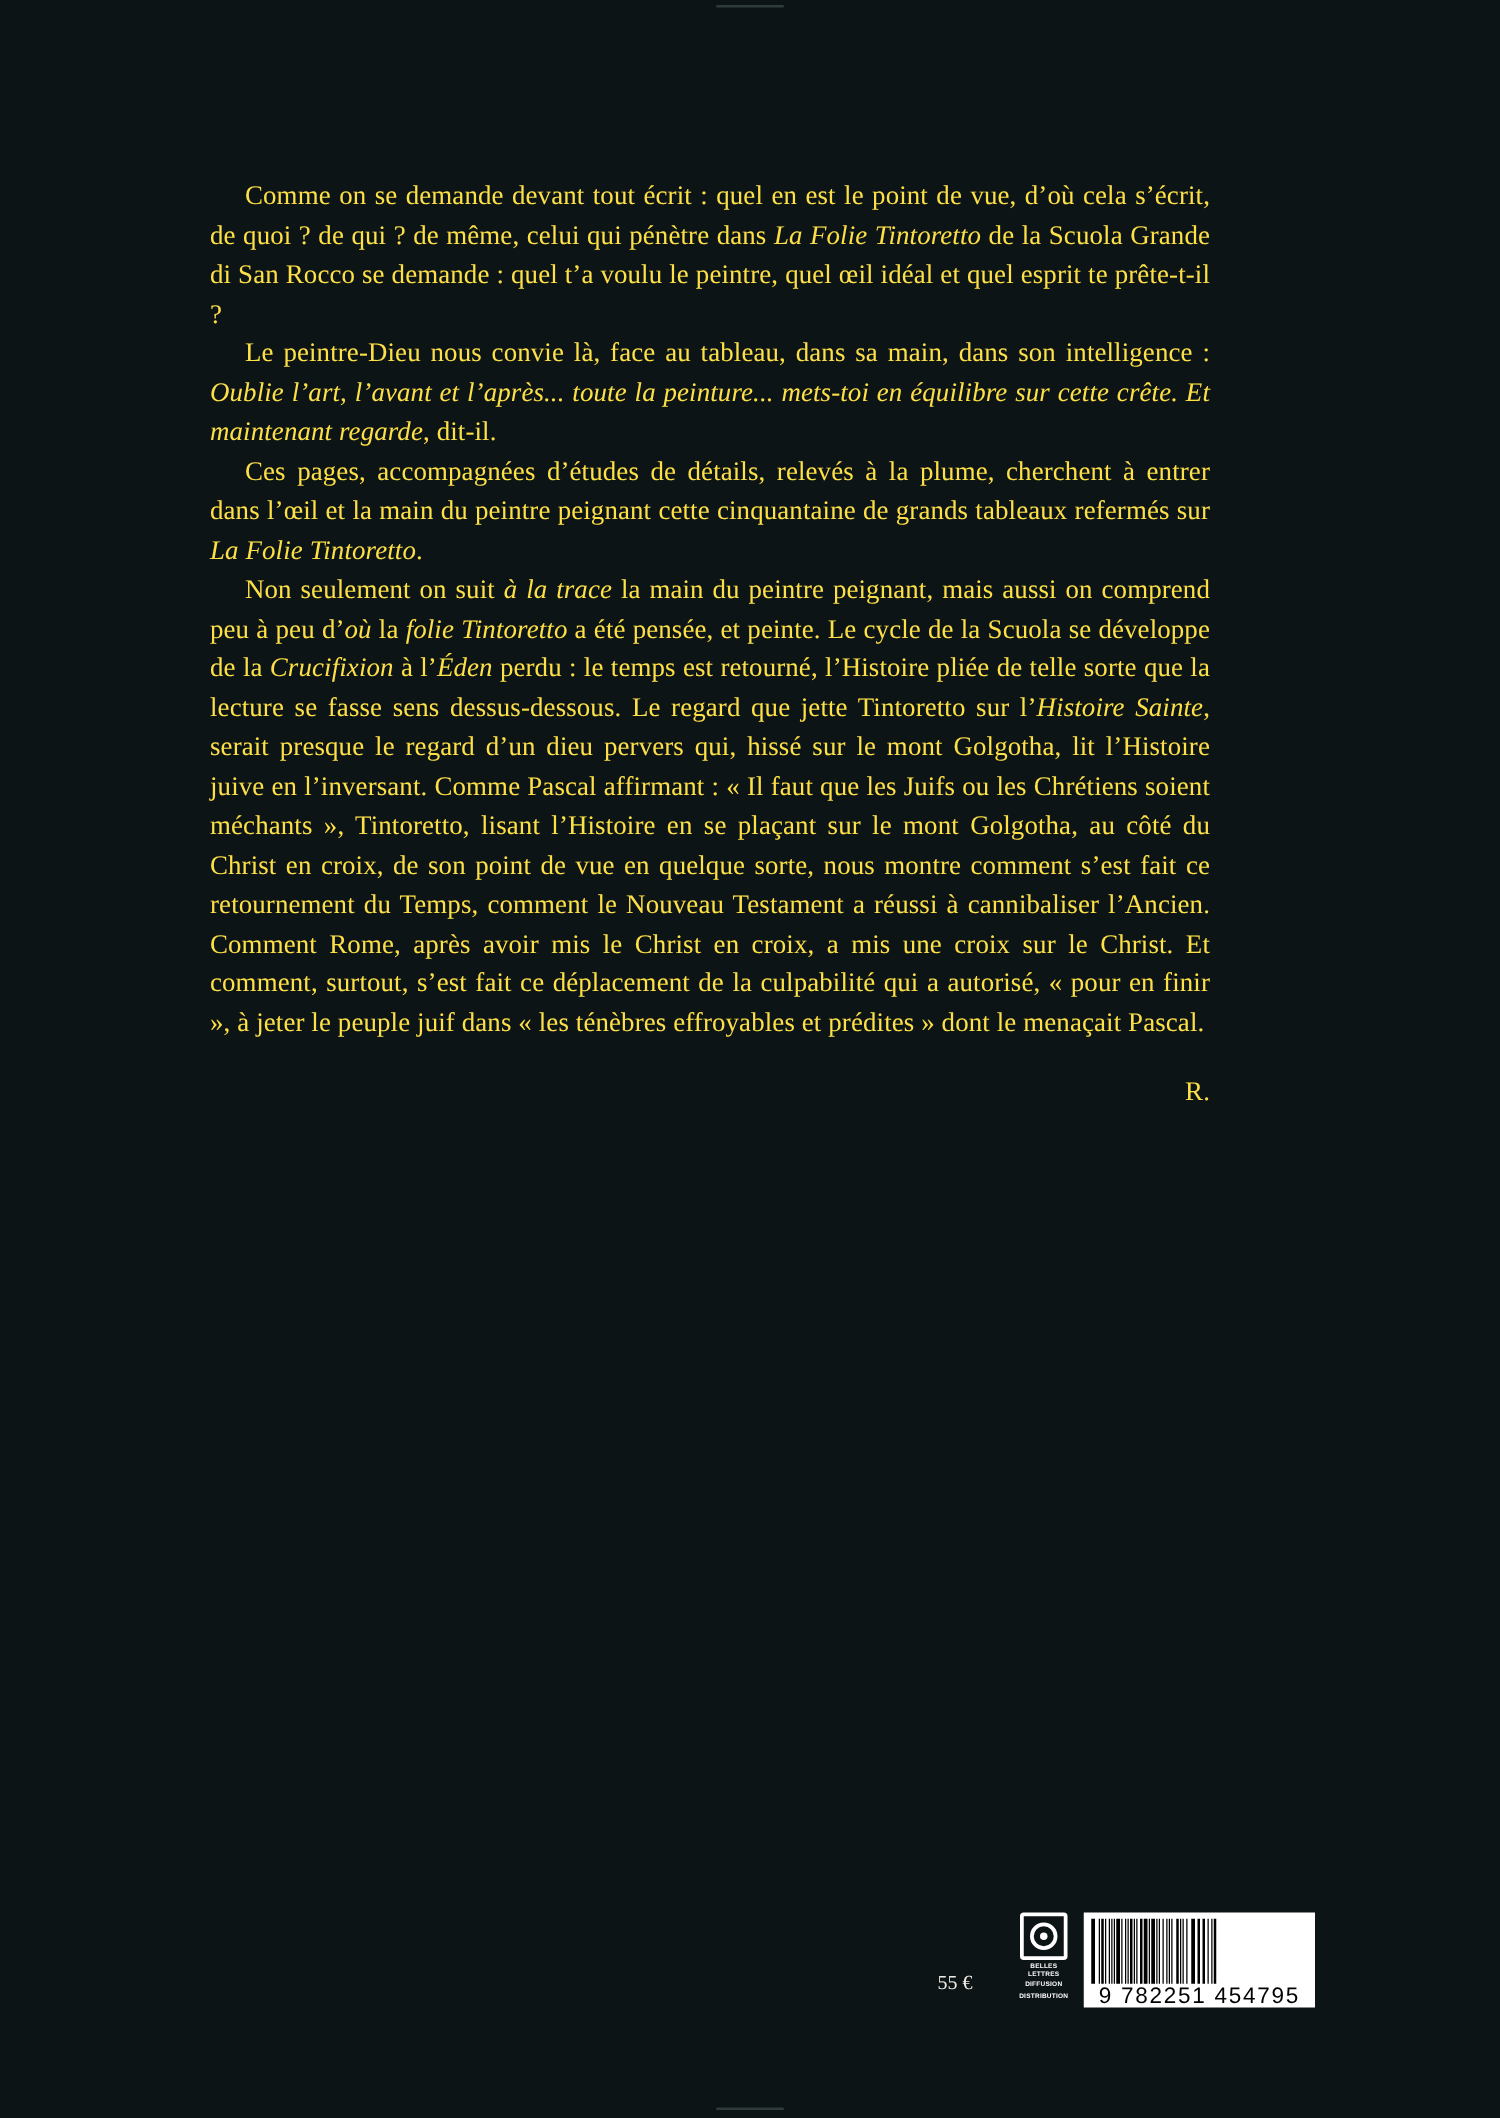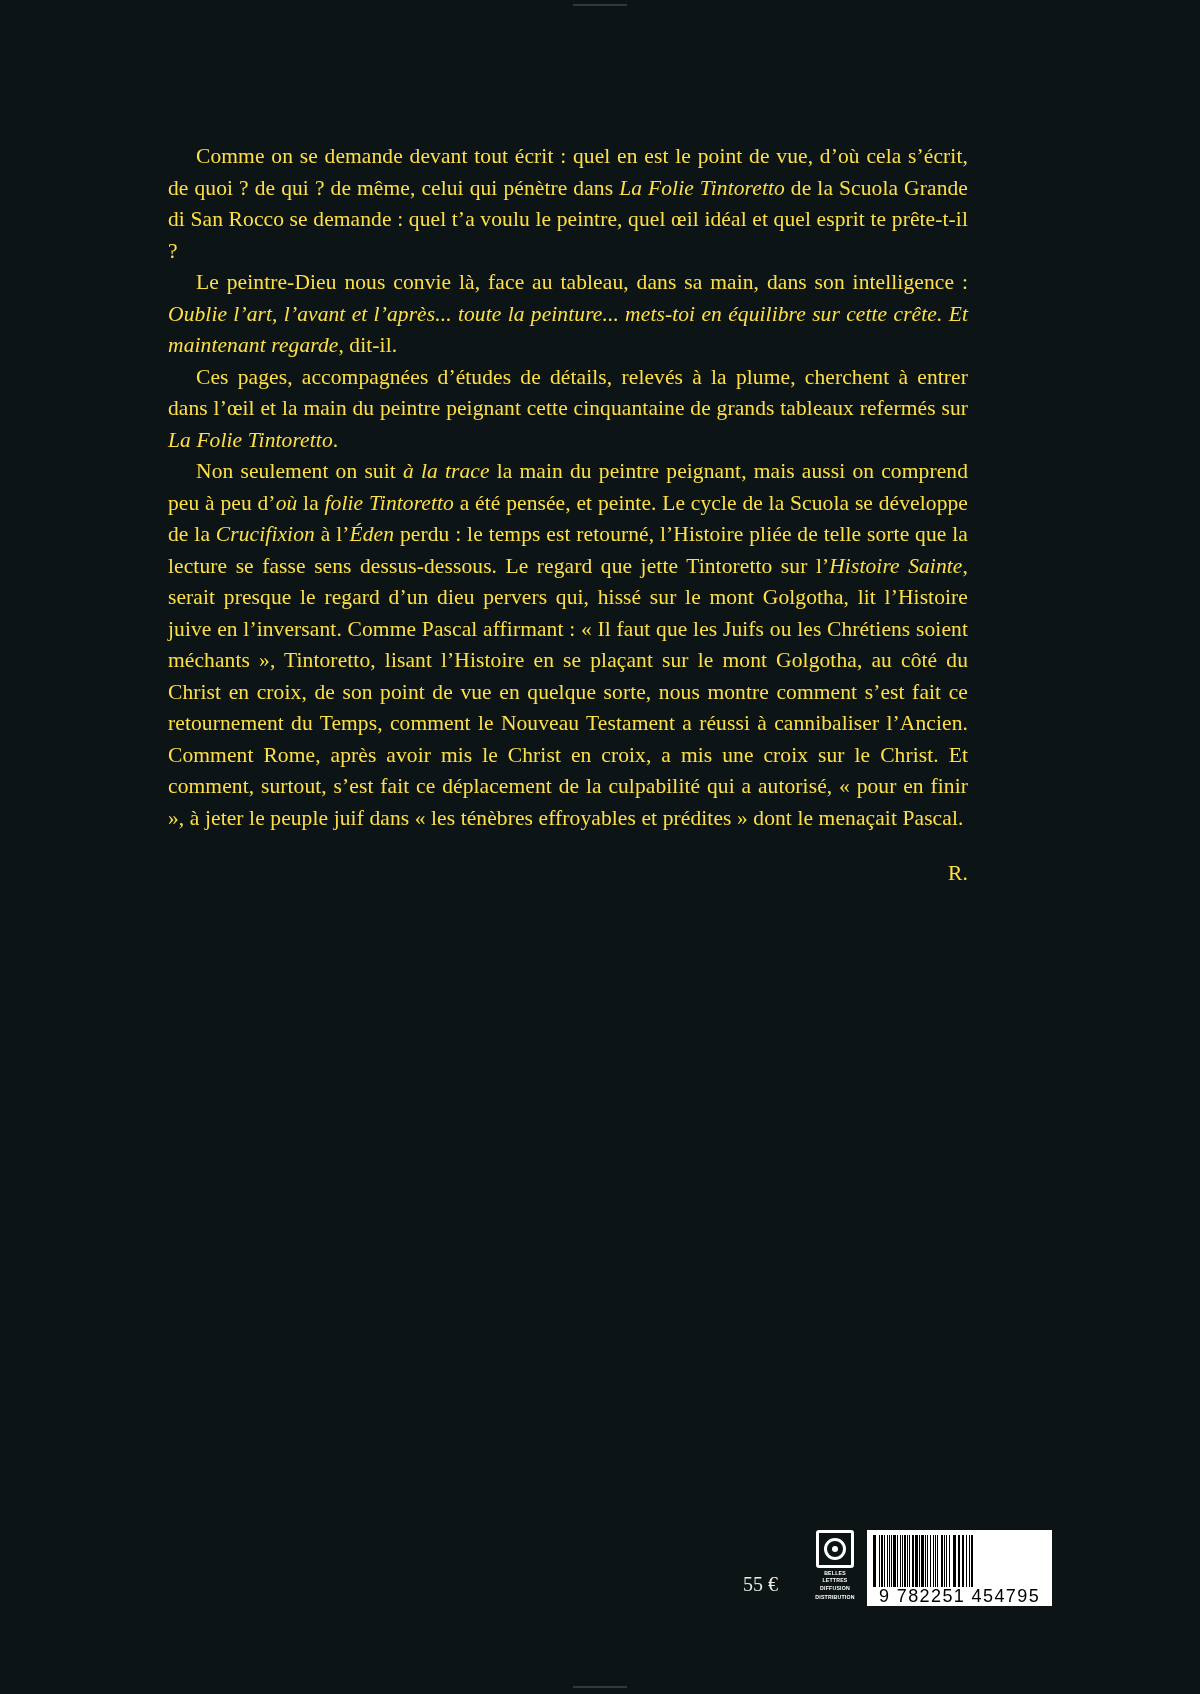--- a/index.html
+++ b/index.html
@@ -58,21 +58,21 @@
     position: absolute;
     left: 0;
     right: 0;
     bottom: 86px;
     height: 78px;
   }
   .price {
     position: absolute;
     right: 422px;
     bottom: 12px;
-    font-size: 20px;
+    font-size: 16px;
     color: #eeebe5;
     font-family: "Liberation Serif", serif;
   }
   .publisher-mark {
     position: absolute;
     right: 342px;
     bottom: 4px;
     width: 46px;
     height: 74px;
     display: flex;

